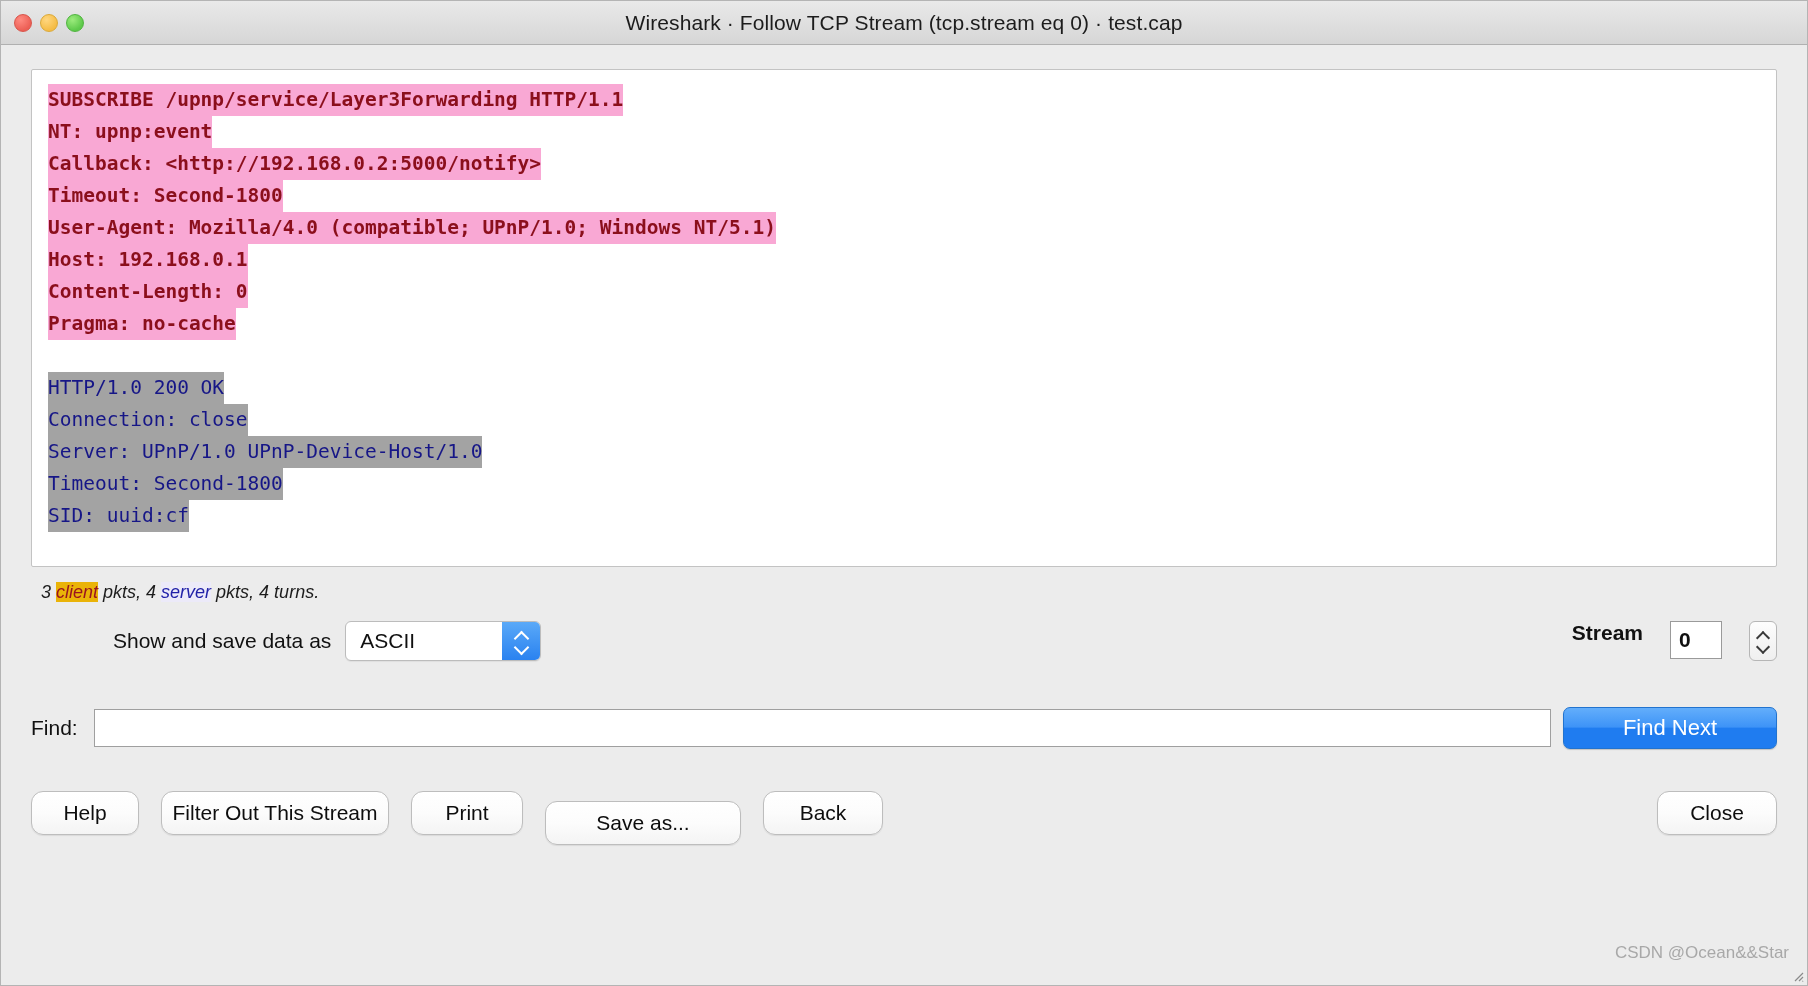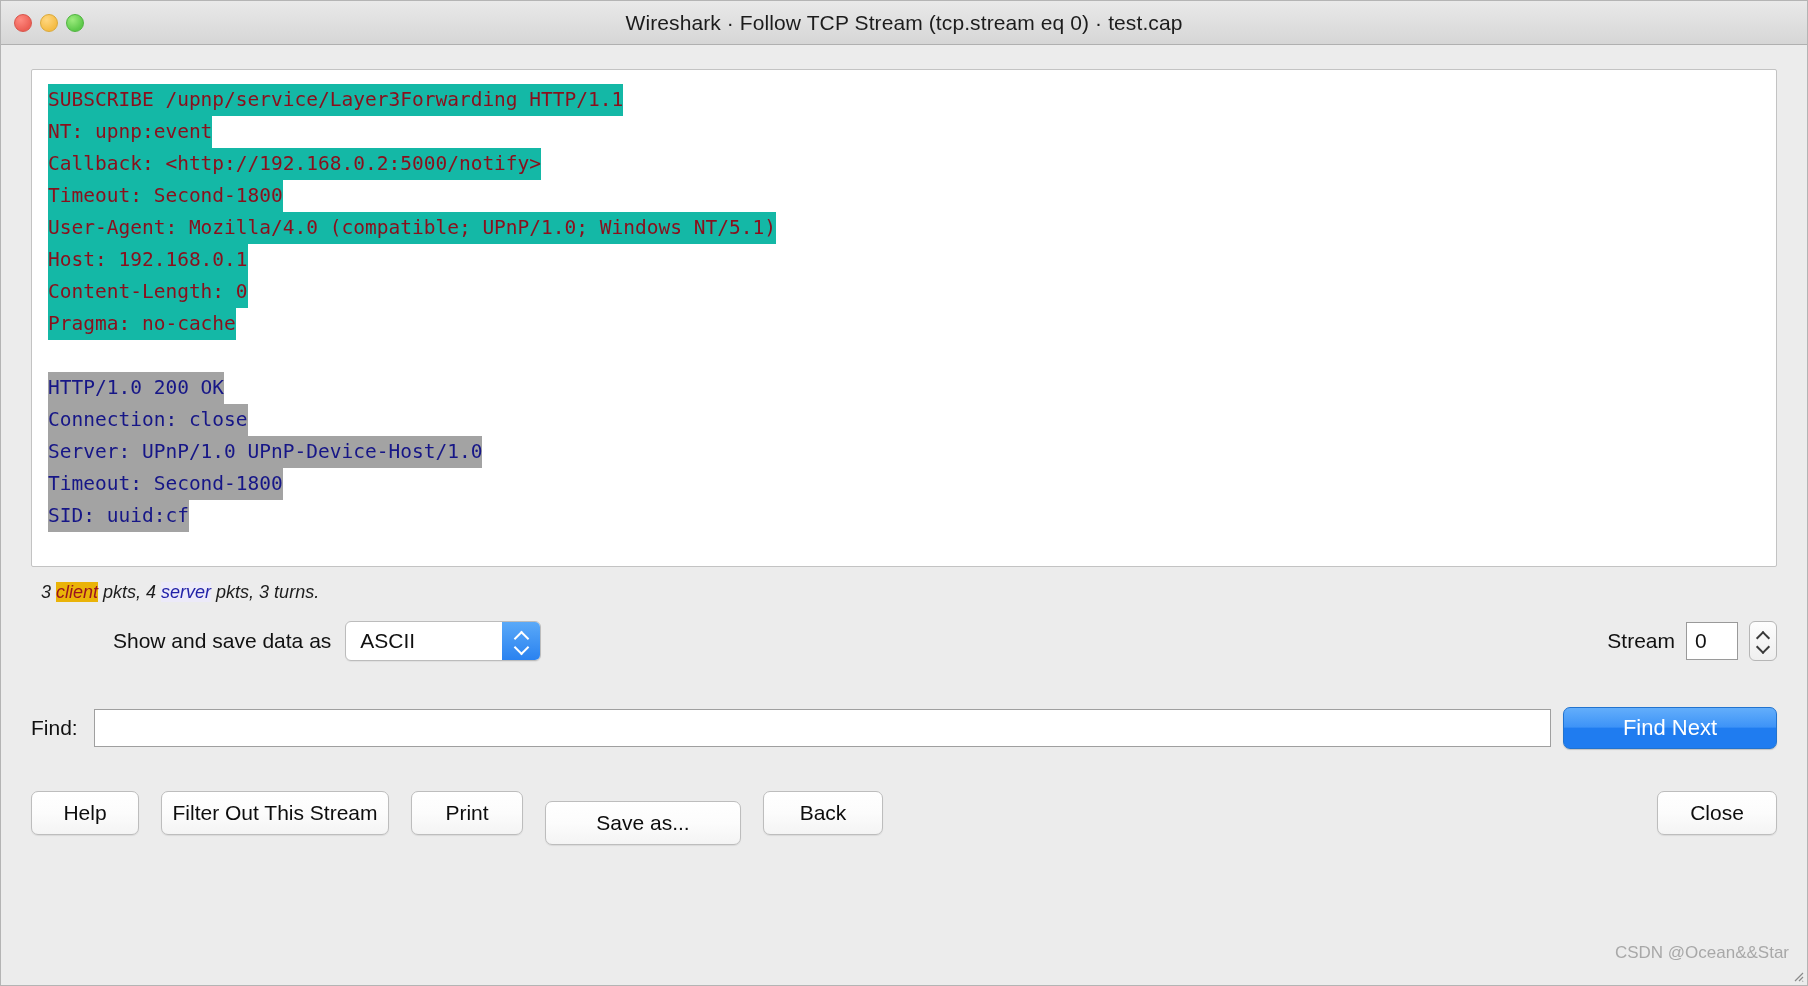--- a/index.html
+++ b/index.html
@@ -71,21 +71,21 @@
     overflow: hidden;
     padding: 14px 16px 10px 16px;
   }
   #stream-text {
     font-family: "DejaVu Sans Mono", "Liberation Mono", monospace;
     font-size: 19.5px;
     line-height: 32px;
     white-space: pre;
   }
   .seg { display: block; width: fit-content; }
-  .seg.client { color: #8b0f1c; background: #14b8a6; }
+  .seg.client { color: #8b0f1c; background: #f9a8d4; font-weight: bold; }
   .seg.server { color: #161687; background: #a3a3a3; }
   .seg.blank  { color: transparent; background: transparent; }
 
   
   #summary {
     margin: 12px 2px 0 10px;
     font-size: 18px;
     font-style: italic;
     color: #1c1c1c;
     height: 26px;
@@ -151,22 +151,23 @@
     font-size: 21px;
     color: #111;
     margin-left: 82px;
     margin-right: 14px;
     white-space: nowrap;
   }
 
   #stream-group {
     margin-left: auto;
     display: flex;
-    align-items: center;
-    gap: 11px;
+    align-items: flex-start;
+    gap: 27px;
+    font-weight: bold;
   }
   #stream-label { font-size: 21px; color: #111; }
   #stream-number {
     width: 52px; height: 38px;
     background: #ffffff;
     border: 1px solid #9a9a9a;
     font-size: 21px;
     color: #101010;
     display: flex;
     align-items: center;
@@ -243,21 +244,21 @@
     display: flex;
     align-items: center;
     margin-top: 44px;
     height: 46px;
     padding-bottom: 6px;
   }
   .btn {
     height: 44px;
     background: linear-gradient(to bottom, #ffffff 0%, #fcfcfc 50%, #f4f4f4 100%);
     border: 1px solid #bdbdbd;
-    border-radius: 7px;
+    border-radius: 12px;
     font-size: 21px;
     color: #0d0d0d;
     display: inline-flex;
     align-items: center;
     justify-content: center;
     padding: 0 20px;
     box-shadow: 0 1px 1px rgba(0,0,0,0.08);
     white-space: nowrap;
     cursor: default;
   }
@@ -297,21 +298,21 @@
     <div id="window-title">Wireshark · Follow TCP Stream (tcp.stream eq 0) · test.cap</div>
   </div>
 
   <div id="content">
 
     <div id="stream-view">
       <div id="stream-text"><span class="seg client">SUBSCRIBE /upnp/service/Layer3Forwarding HTTP/1.1</span><span class="seg client">NT: upnp:event</span><span class="seg client">Callback: &lt;http://192.168.0.2:5000/notify&gt;</span><span class="seg client">Timeout: Second-1800</span><span class="seg client">User-Agent: Mozilla/4.0 (compatible; UPnP/1.0; Windows NT/5.1)</span><span class="seg client">Host: 192.168.0.1</span><span class="seg client">Content-Length: 0</span><span class="seg client">Pragma: no-cache</span><span class="seg blank"> </span><span class="seg server">HTTP/1.0 200 OK</span><span class="seg server">Connection: close</span><span class="seg server">Server: UPnP/1.0 UPnP-Device-Host/1.0</span><span class="seg server">Timeout: Second-1800</span><span class="seg server">SID: uuid:cf</span></div>
     </div>
 
     <div id="summary">
-      <span>3 </span><span class="hl-client">client</span><span> pkts, 4 </span><span class="hl-server">server</span><span> pkts, 3 turns.</span>
+      <span>3 </span><span class="hl-client">client</span><span> pkts, 4 </span><span class="hl-server">server</span><span> pkts, 4 turns.</span>
     </div>
 
     <div id="controls-row">
 
 
       <div id="show-save-label">Show and save data as</div>
 
       <div class="popup" id="format-popup">
         <span>ASCII</span>
         <span class="arrowbox">

